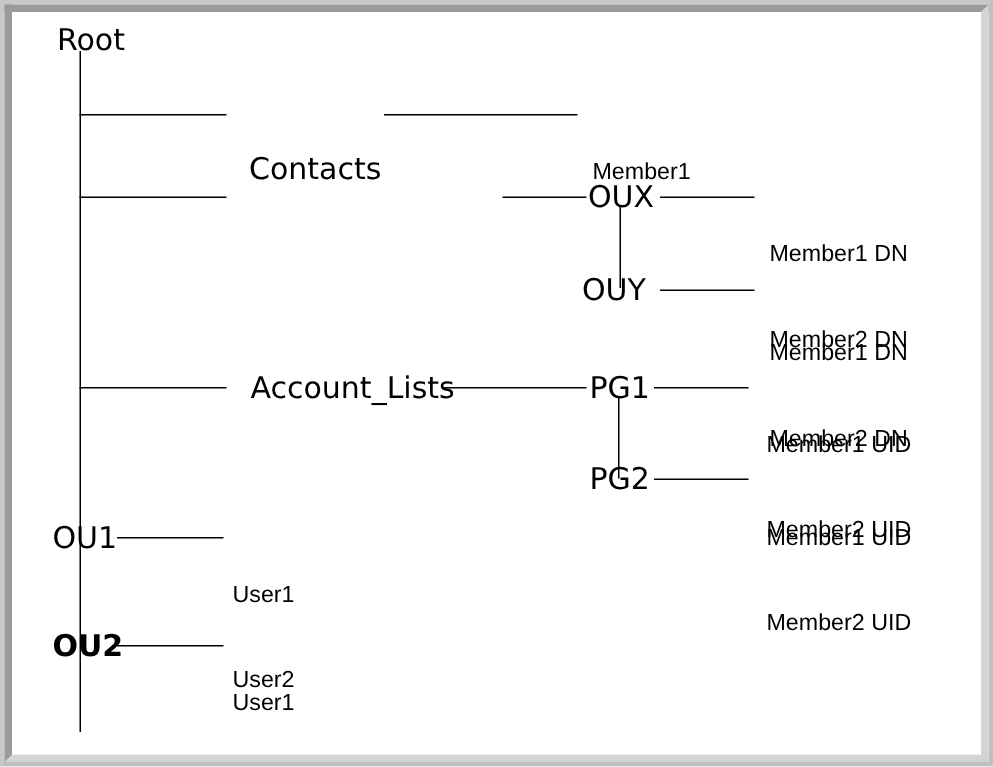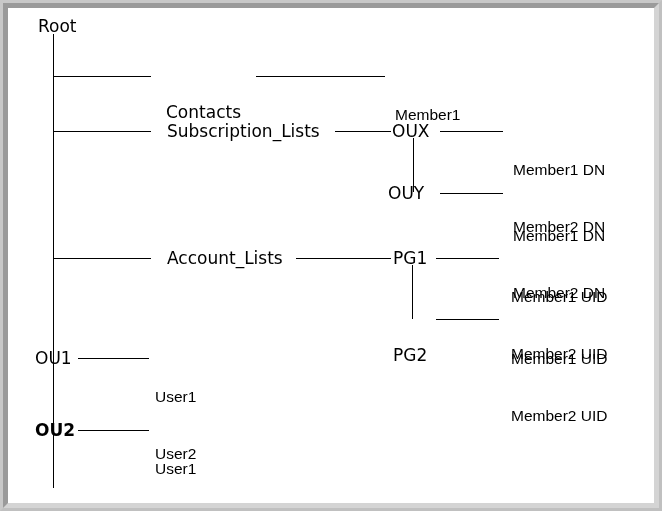--- a/index.html
+++ b/index.html
@@ -44,21 +44,21 @@
     position: absolute;
     left: 8px; top: 8px;
     width: 646px;
     height: 495px;
     background: #ffffff;
     overflow: hidden;
   }
   .node-label {
     position: absolute;
     color: #000000;
-    font-size: 17px;
+    font-size: 20px;
     line-height: 19px;
     white-space: pre;
     font-family: "DejaVu Sans", sans-serif;
   }
   .leaf-label {
     position: absolute;
     color: #000000;
     font-size: 15.5px;
     line-height: 19px;
     white-space: pre;
@@ -113,31 +113,30 @@
     <div class="edge-h" style="left:428px; top:311px; width:63px;"></div>
 
     <div class="edge-h" style="left:70px; top:350px; width:71px;"></div>
 
     <div class="edge-h" style="left:70px; top:422px; width:71px;"></div>
 
     <div class="node-label" style="left:30px; top:9px;">Root</div>
 
     <div class="node-label" style="left:158px; top:59px;margin-top:36px;">Contacts</div>
 
-    <div class="node-label" style="left:159px; top:114px;">Subscription_Lists</div>
 
     <div class="node-label" style="left:384px; top:114px;text-align:center;">OUX</div>
 
     <div class="node-label" style="left:380px; top:176px;">OUY</div>
 
     <div class="node-label" style="left:159px; top:241px;">Account_Lists</div>
 
     <div class="node-label" style="left:385px; top:241px;">PG1</div>
 
-    <div class="node-label" style="left:385px; top:302px;margin-top:36px;">PG2</div>
+    <div class="node-label" style="left:385px; top:302px;">PG2</div>
 
     <div class="node-label" style="left:27px; top:341px;text-align:right;">OU1</div>
 
     <div class="node-label" style="left:27px; top:413px;font-weight:bold;">OU2</div>
 
     <div class="leaf-label" style="left:387px; top:59px;">
       <span>Member1</span>
     </div>
 
     <div class="leaf-label" style="left:505px; top:114px;">

